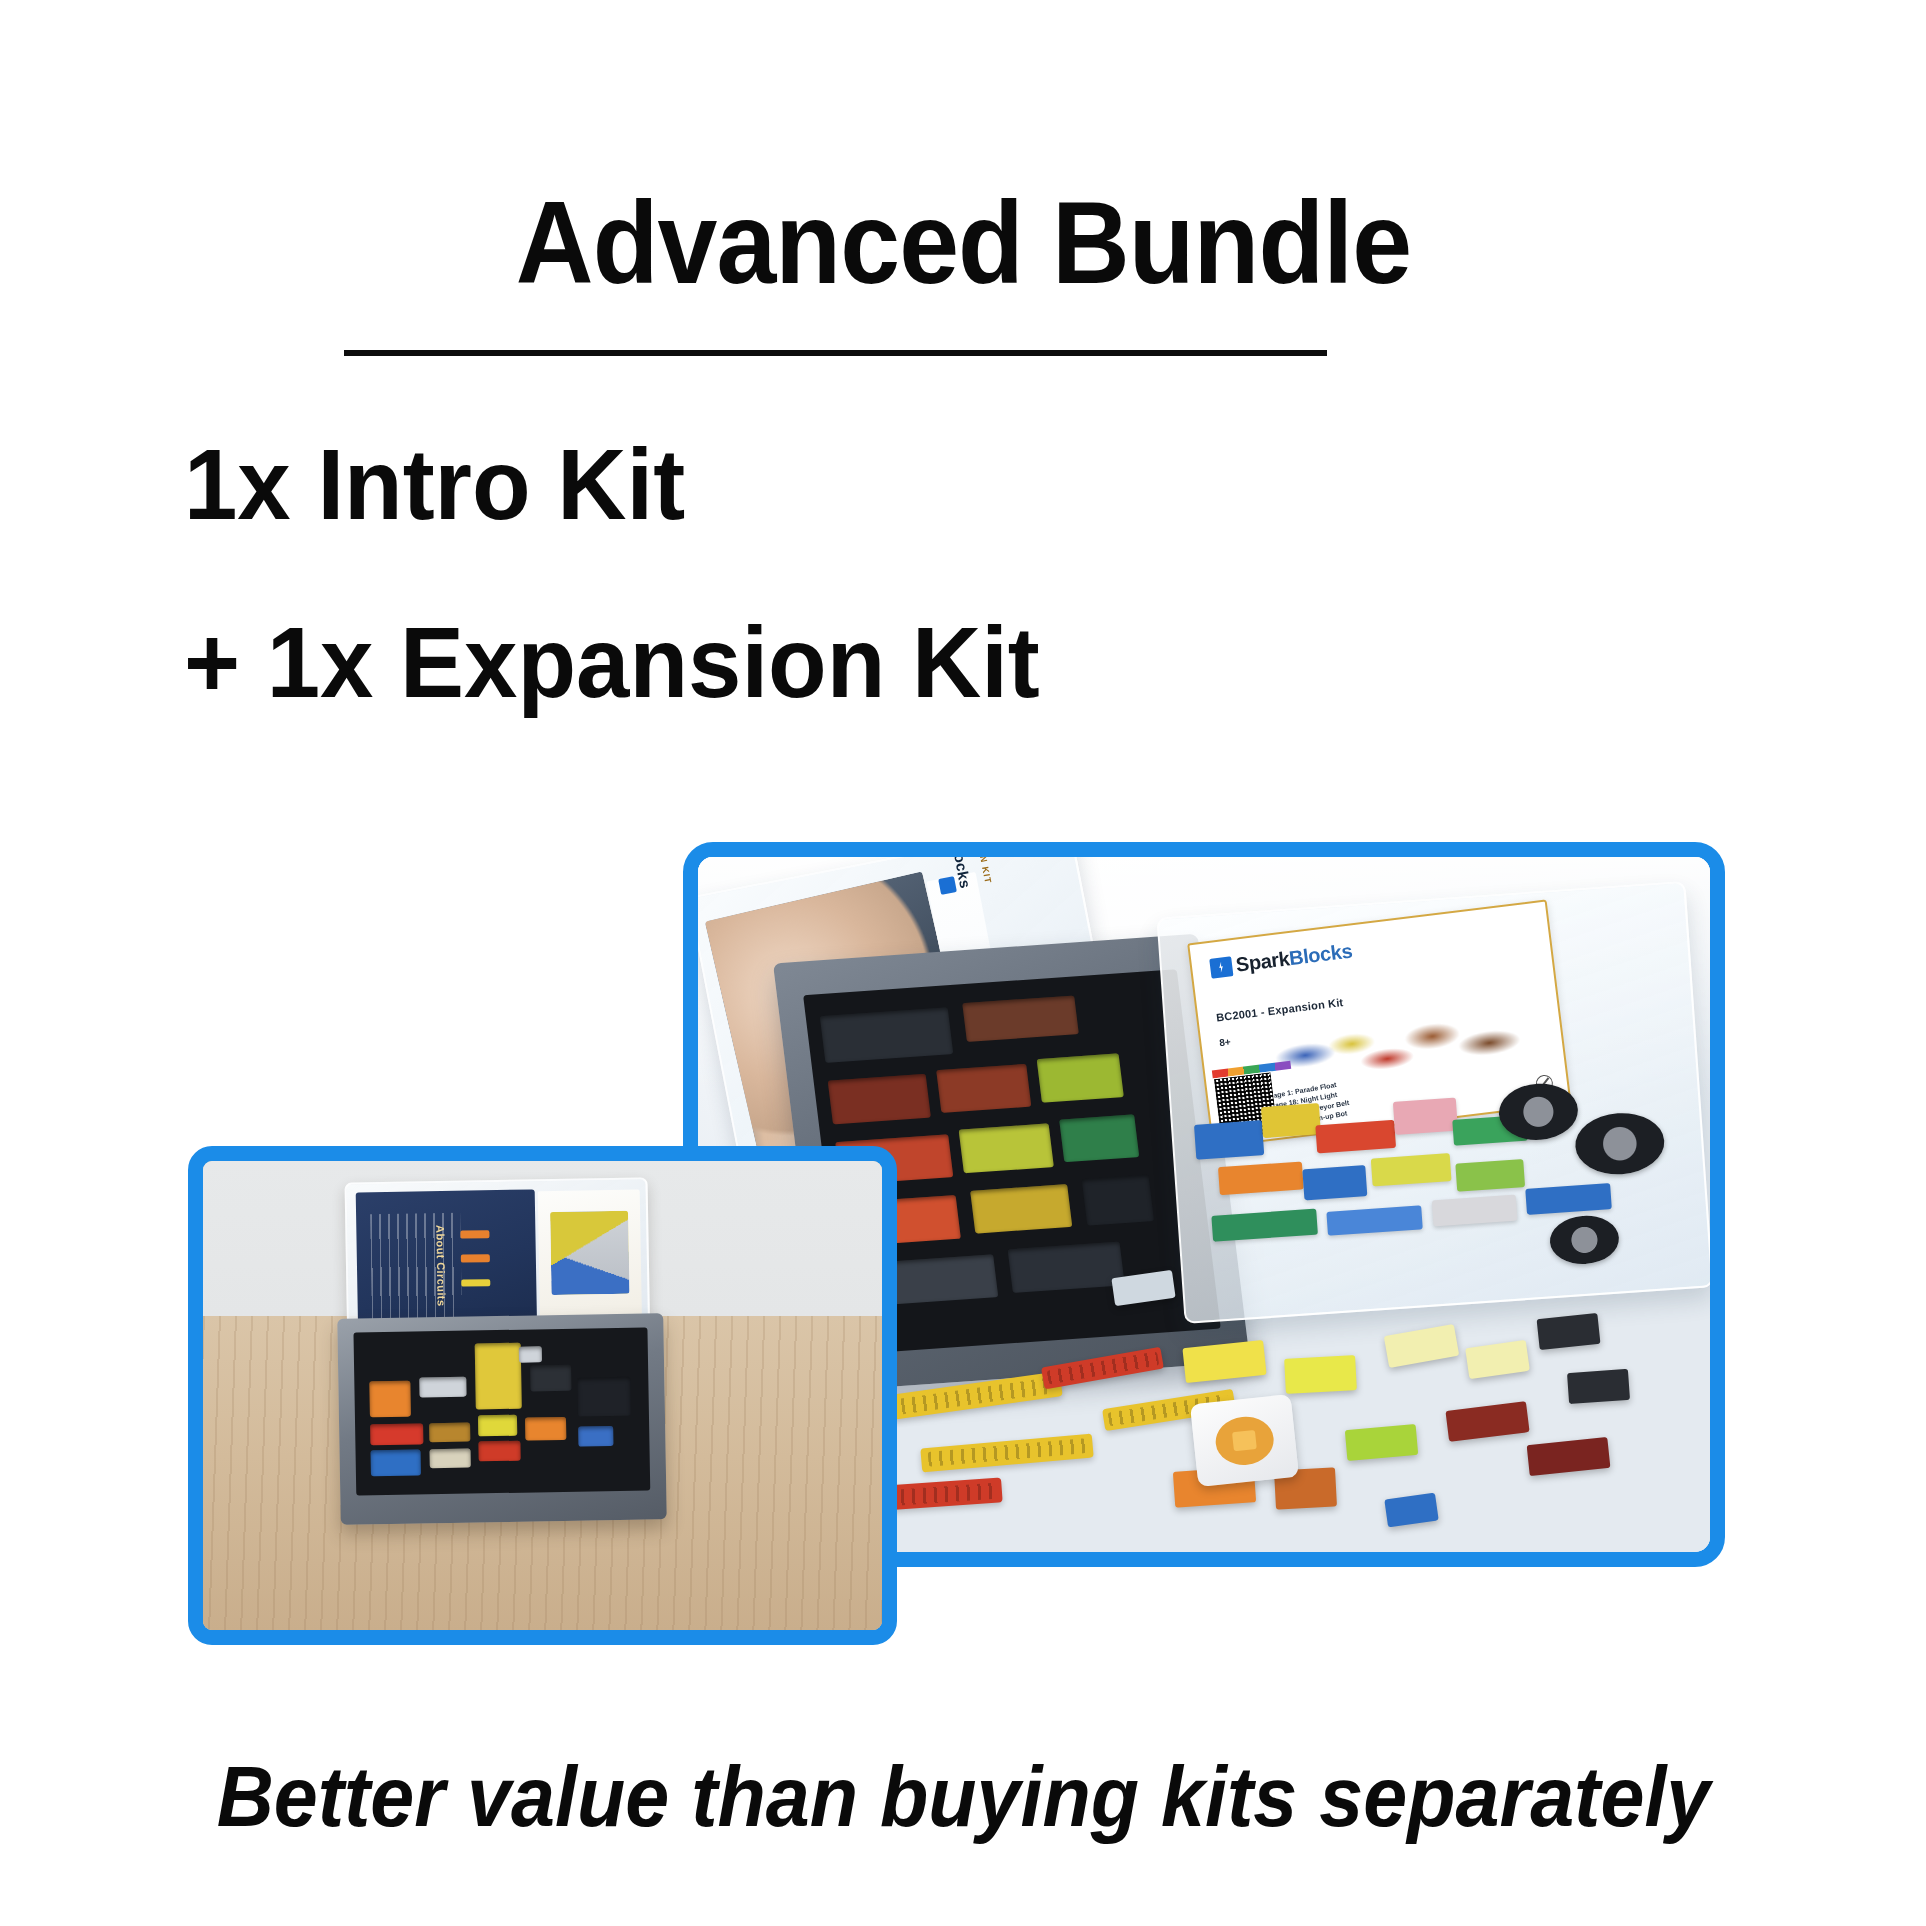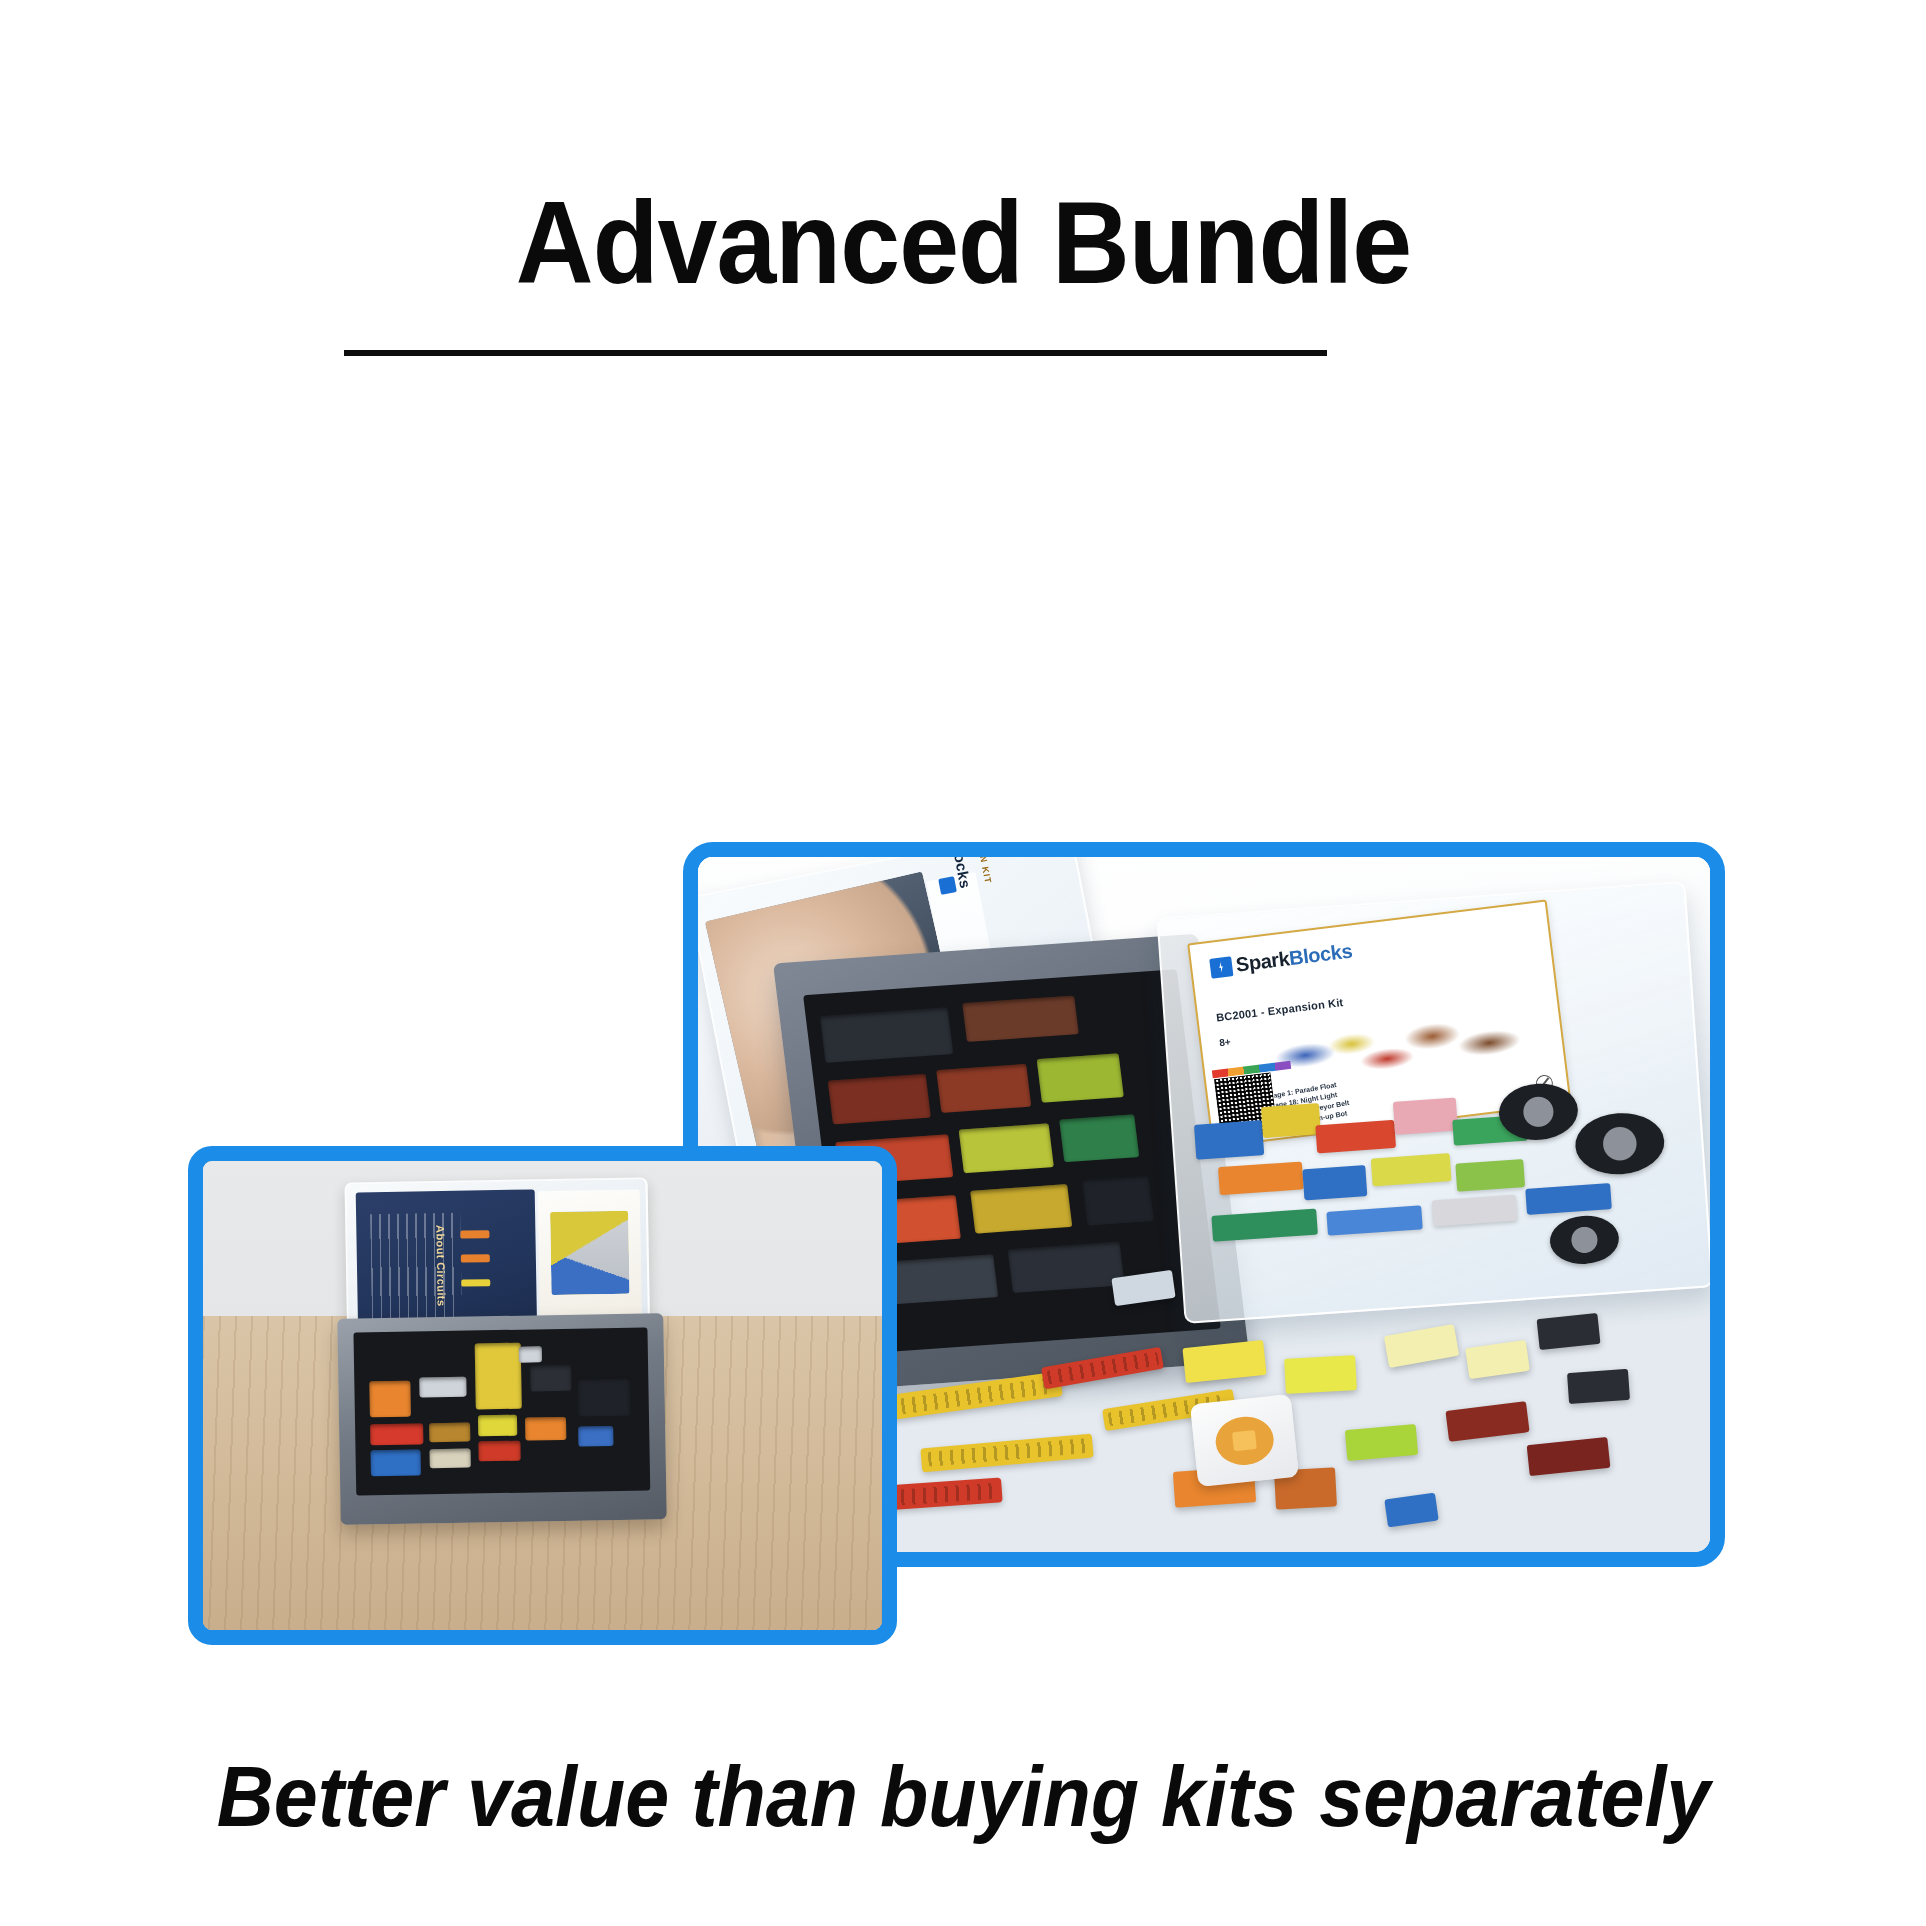--- a/index.html
+++ b/index.html
@@ -545,20 +545,24 @@
   .blk { position: absolute; border-radius: 3px; box-shadow: 0 2px 4px rgba(0,0,0,0.22); }
 </style>
 </head>
 <body>
 
 <div class="canvas">
 
   <div class="headline">Advanced Bundle</div>
   <div class="title-rule"></div>
 
+  <div class="bullets">
+    <div class="bullet-line">1x Intro Kit</div>
+    <div class="bullet-line second">+ 1x Expansion Kit</div>
+  </div>
 
   <div class="photo-frame frame-expansion">
     <div class="photo-inner">
       <div class="exp-bg"></div>
 
       <div class="case-lid">
         <div class="booklet-photo"></div>
         <div class="booklet-band"></div>
         <div class="booklet-logo-mark"></div>
         <div class="booklet-vert-text">SparkBlocks</div>

